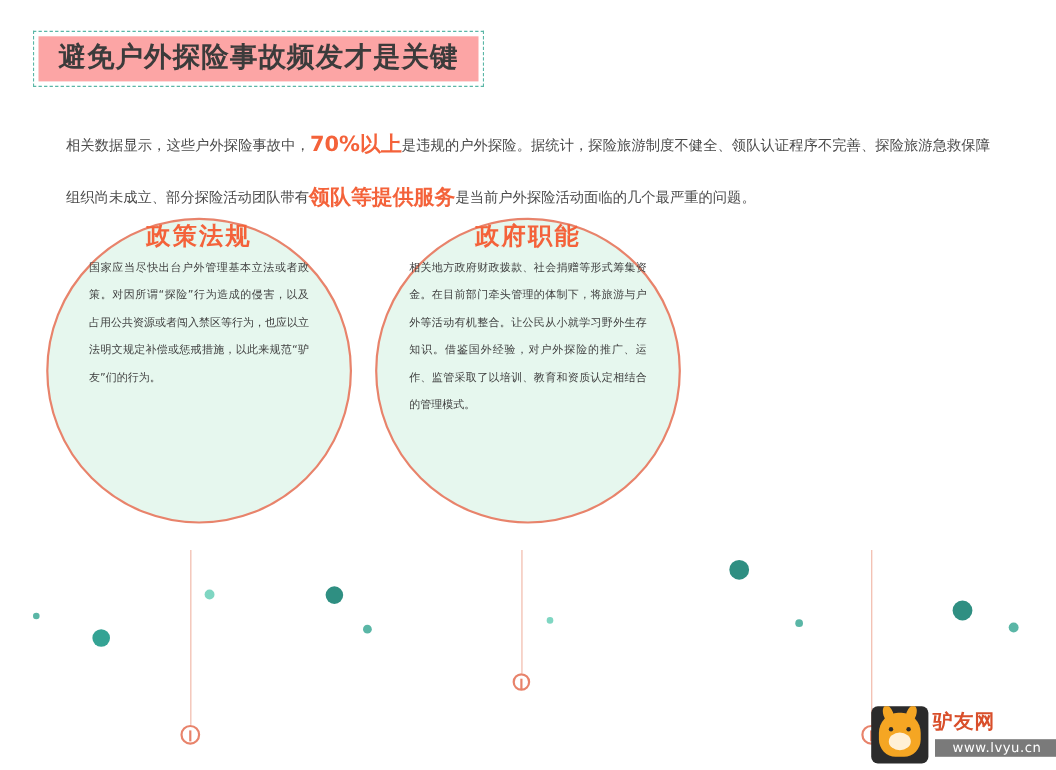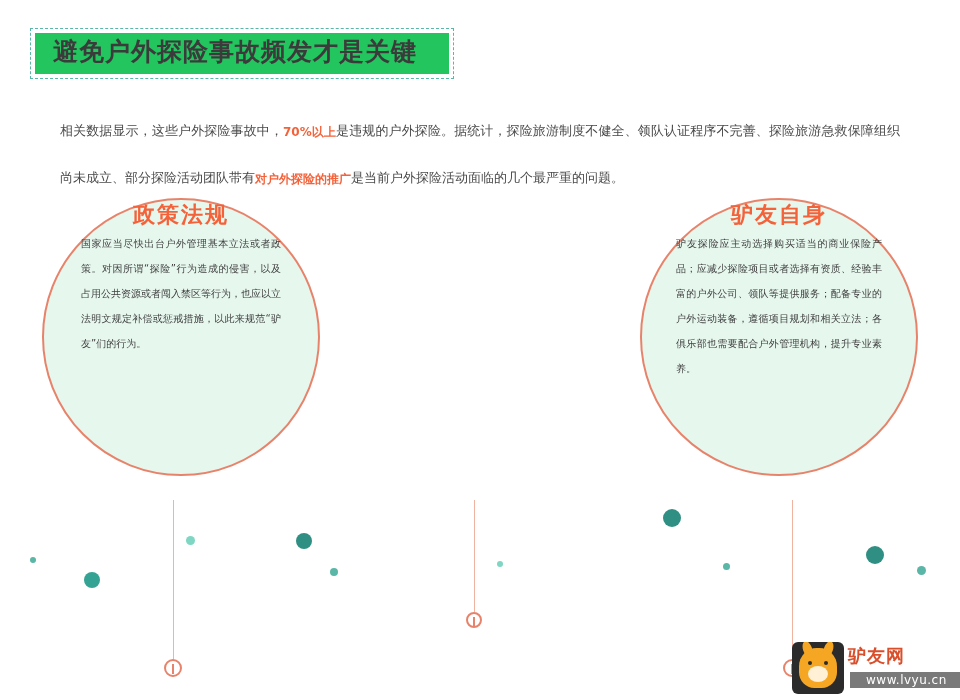--- a/index.html
+++ b/index.html
@@ -18,22 +18,22 @@
   
   .title-wrap {
     position: absolute;
     left: 30px;
     top: 28px;
     border: 1px dashed #5ab6a6;
     padding: 4px;
     box-sizing: border-box;
   }
   .title-band {
-    background: #22c55e;
-    padding: 5px 32px 7px 18px;
+    background: #fca5a5;
+    padding: 5px 18px 7px 18px;
   }
   .title-text {
     font-size: 25px;
     font-weight: bold;
     color: #3b3b3b;
     letter-spacing: 1px;
     line-height: 1.15;
     white-space: nowrap;
   }
 
@@ -43,21 +43,21 @@
     left: 60px;
     top: 108px;
     width: 840px;
     color: #4a4a4a;
     font-size: 13px;
     line-height: 46px;
     text-align: justify;
   }
   .intro .hl {
     color: #f4623a;
-    font-size: 12px;
+    font-size: 19px;
     font-weight: bold;
     vertical-align: -1px;
   }
 
   
   .circles {
     position: absolute;
     left: 0;
     top: 196px;
     width: 960px;
@@ -212,35 +212,35 @@
 </head>
 <body>
 
 <div class="title-wrap">
   <div class="title-band">
     <div class="title-text">避免户外探险事故频发才是关键</div>
   </div>
 </div>
 
 <div class="intro">
-  <span>相关数据显示，这些户外探险事故中，</span><span class="hl">70%以上</span><span>是违规的户外探险。据统计，探险旅游制度不健全、领队认证程序不完善、探险旅游急救保障组织尚未成立、部分探险活动团队带有</span><span class="hl">对户外探险的推广</span><span>是当前户外探险活动面临的几个最严重的问题。</span>
+  <span>相关数据显示，这些户外探险事故中，</span><span class="hl">70%以上</span><span>是违规的户外探险。据统计，探险旅游制度不健全、领队认证程序不完善、探险旅游急救保障组织尚未成立、部分探险活动团队带有</span><span class="hl">领队等提供服务</span><span>是当前户外探险活动面临的几个最严重的问题。</span>
 </div>
 
 <div class="circles">
 
   <div class="circle c1">
     <div class="circle-title">政策法规</div>
     <div class="circle-body">国家应当尽快出台户外管理基本立法或者政策。对因所谓“探险”行为造成的侵害，以及占用公共资源或者闯入禁区等行为，也应以立法明文规定补偿或惩戒措施，以此来规范“驴友”们的行为。</div>
   </div>
 
-
-  <div class="circle c3">
-    <div class="circle-title">驴友自身</div>
-    <div class="circle-body">驴友探险应主动选择购买适当的商业保险产品；应减少探险项目或者选择有资质、经验丰富的户外公司、领队等提供服务；配备专业的户外运动装备，遵循项目规划和相关立法；各俱乐部也需要配合户外管理机构，提升专业素养。</div>
-  </div>
+  <div class="circle c2">
+    <div class="circle-title">政府职能</div>
+    <div class="circle-body">相关地方政府财政拨款、社会捐赠等形式筹集资金。在目前部门牵头管理的体制下，将旅游与户外等活动有机整合。让公民从小就学习野外生存知识。借鉴国外经验，对户外探险的推广、运作、监管采取了以培训、教育和资质认定相结合的管理模式。</div>
+  </div>
+
 
 </div>
 
 <div class="deco" id="deco-layer">
     <div class="dot" style="left: 30px; top: 557px; width: 6px; height: 6px; background: rgb(90, 182, 166);"></div>
     <div class="dot" style="left: 84px; top: 572px; width: 16px; height: 16px; background: rgb(52, 163, 148);"></div>
     <div class="dot" style="left: 186px; top: 536px; width: 9px; height: 9px; background: rgb(127, 214, 194);"></div>
     <div class="dot" style="left: 296px; top: 533px; width: 16px; height: 16px; background: rgb(47, 143, 130);"></div>
     <div class="dot" style="left: 330px; top: 568px; width: 8px; height: 8px; background: rgb(90, 182, 166);"></div>
     <div class="dot" style="left: 497px; top: 561px; width: 6px; height: 6px; background: rgb(127, 214, 194);"></div>

